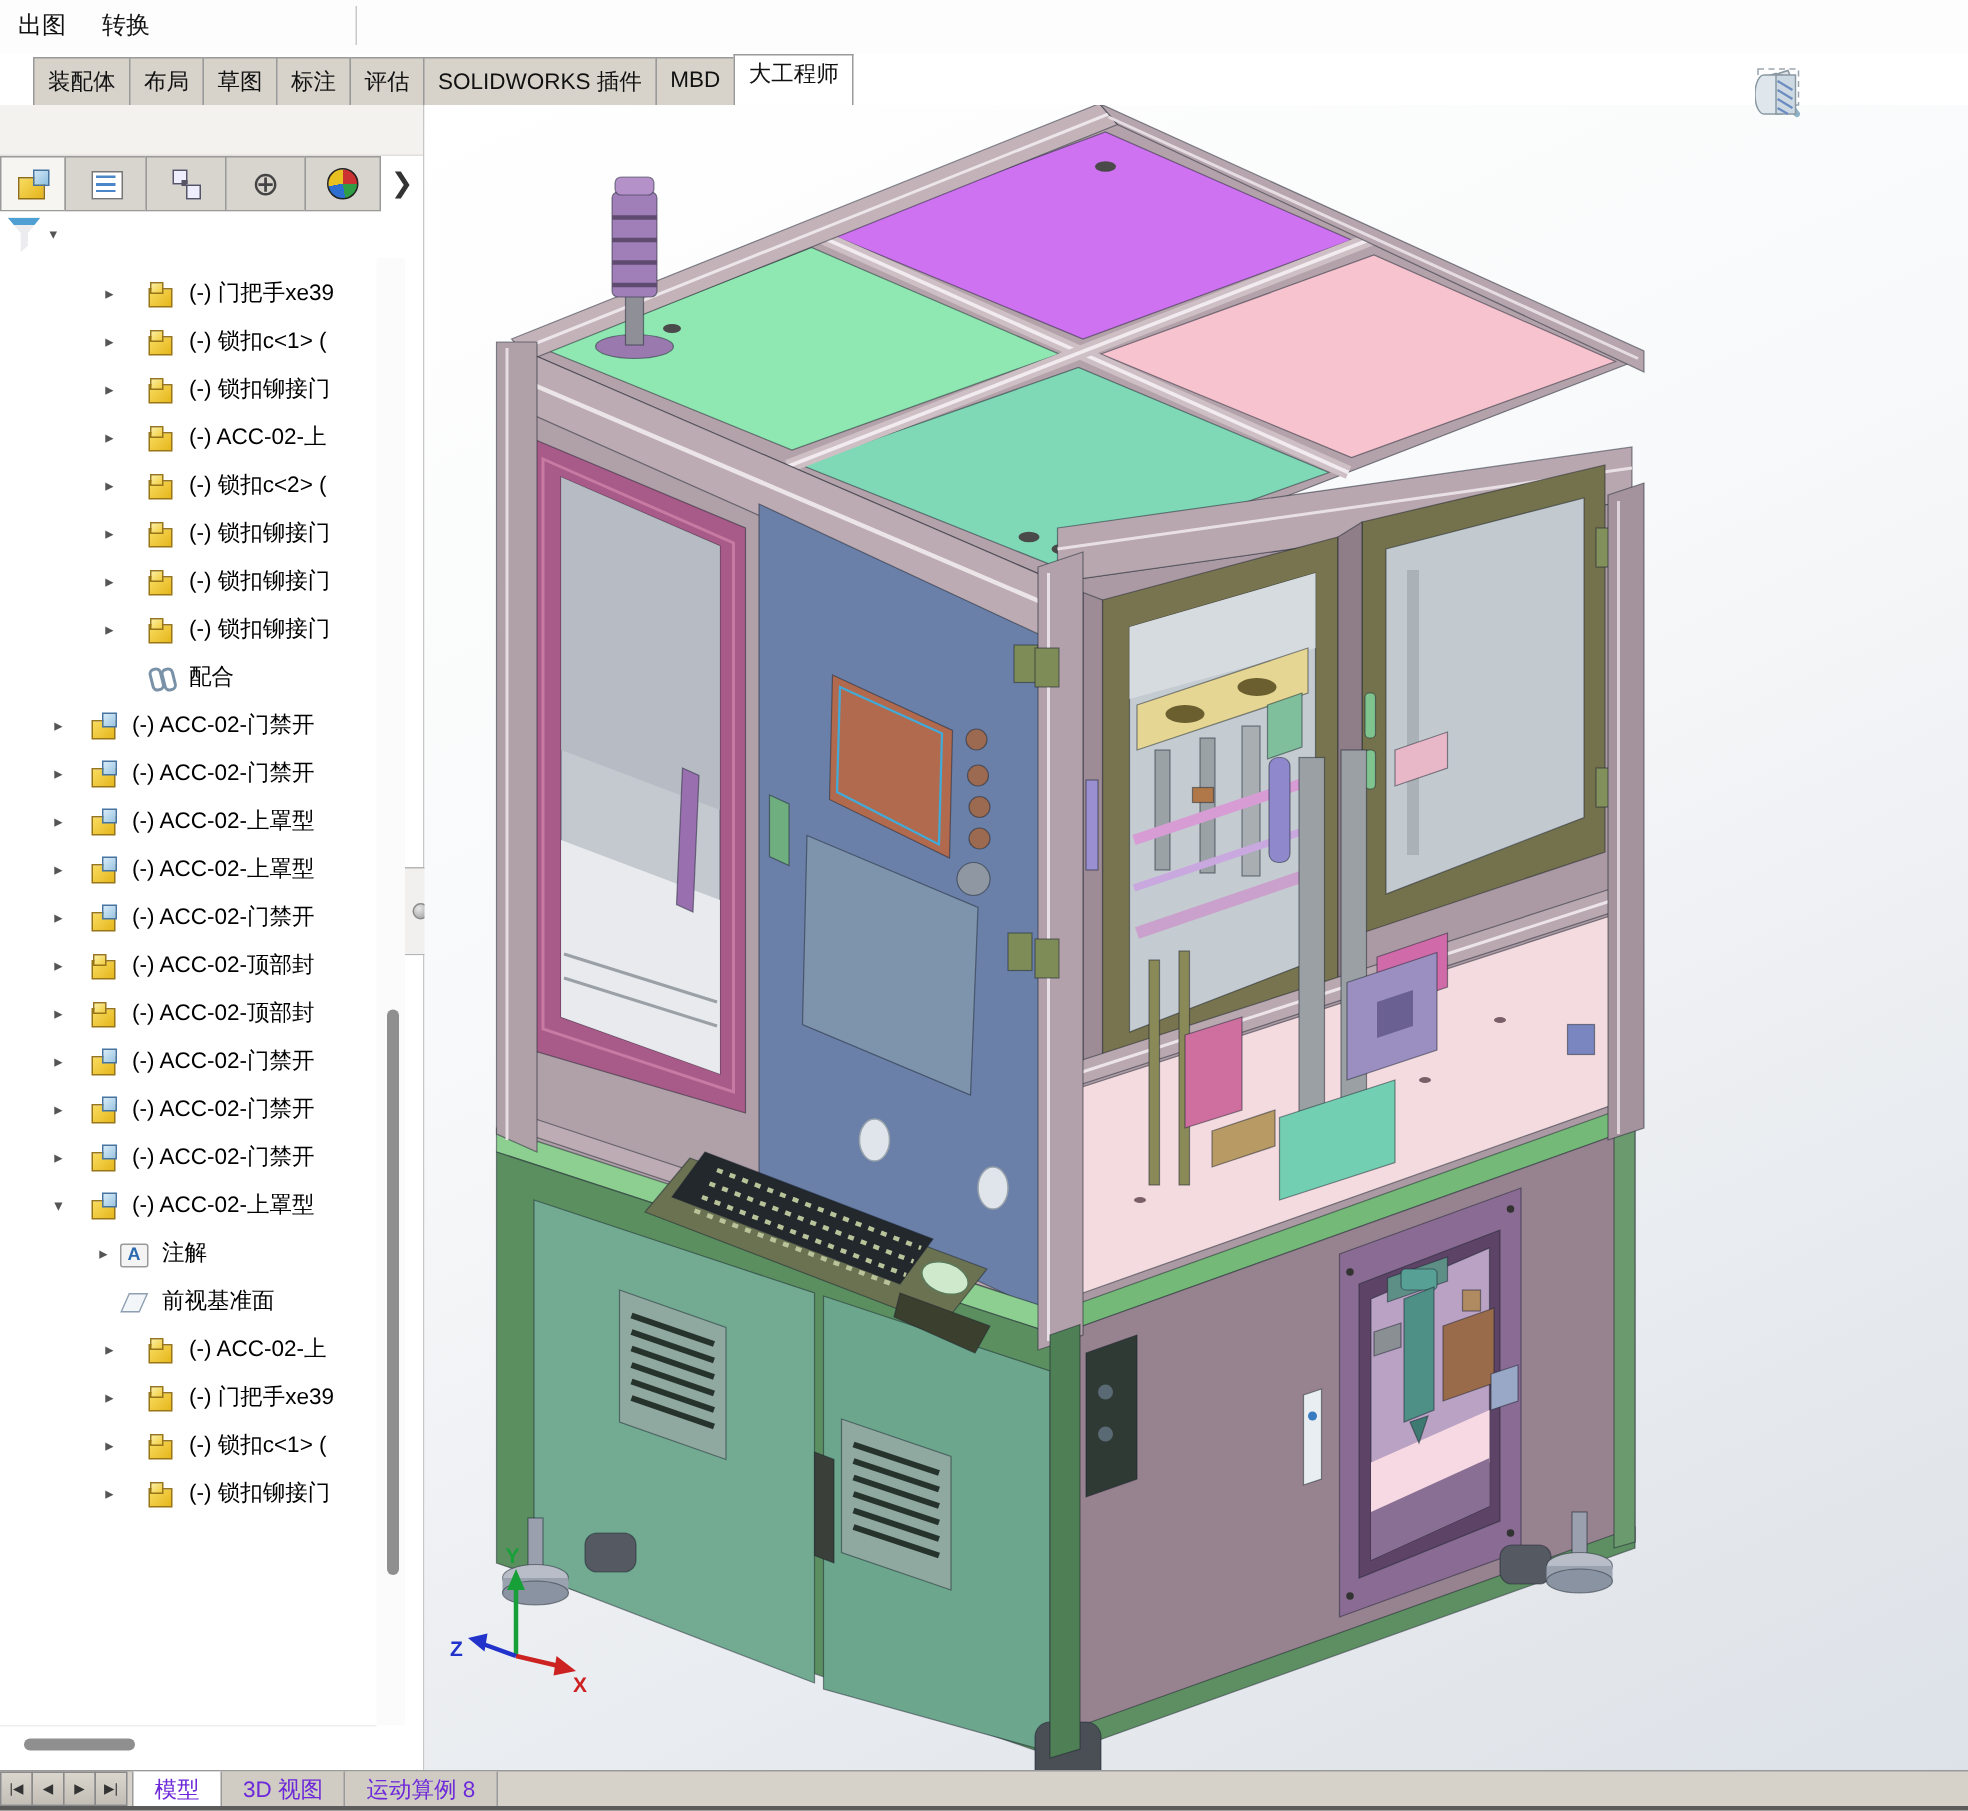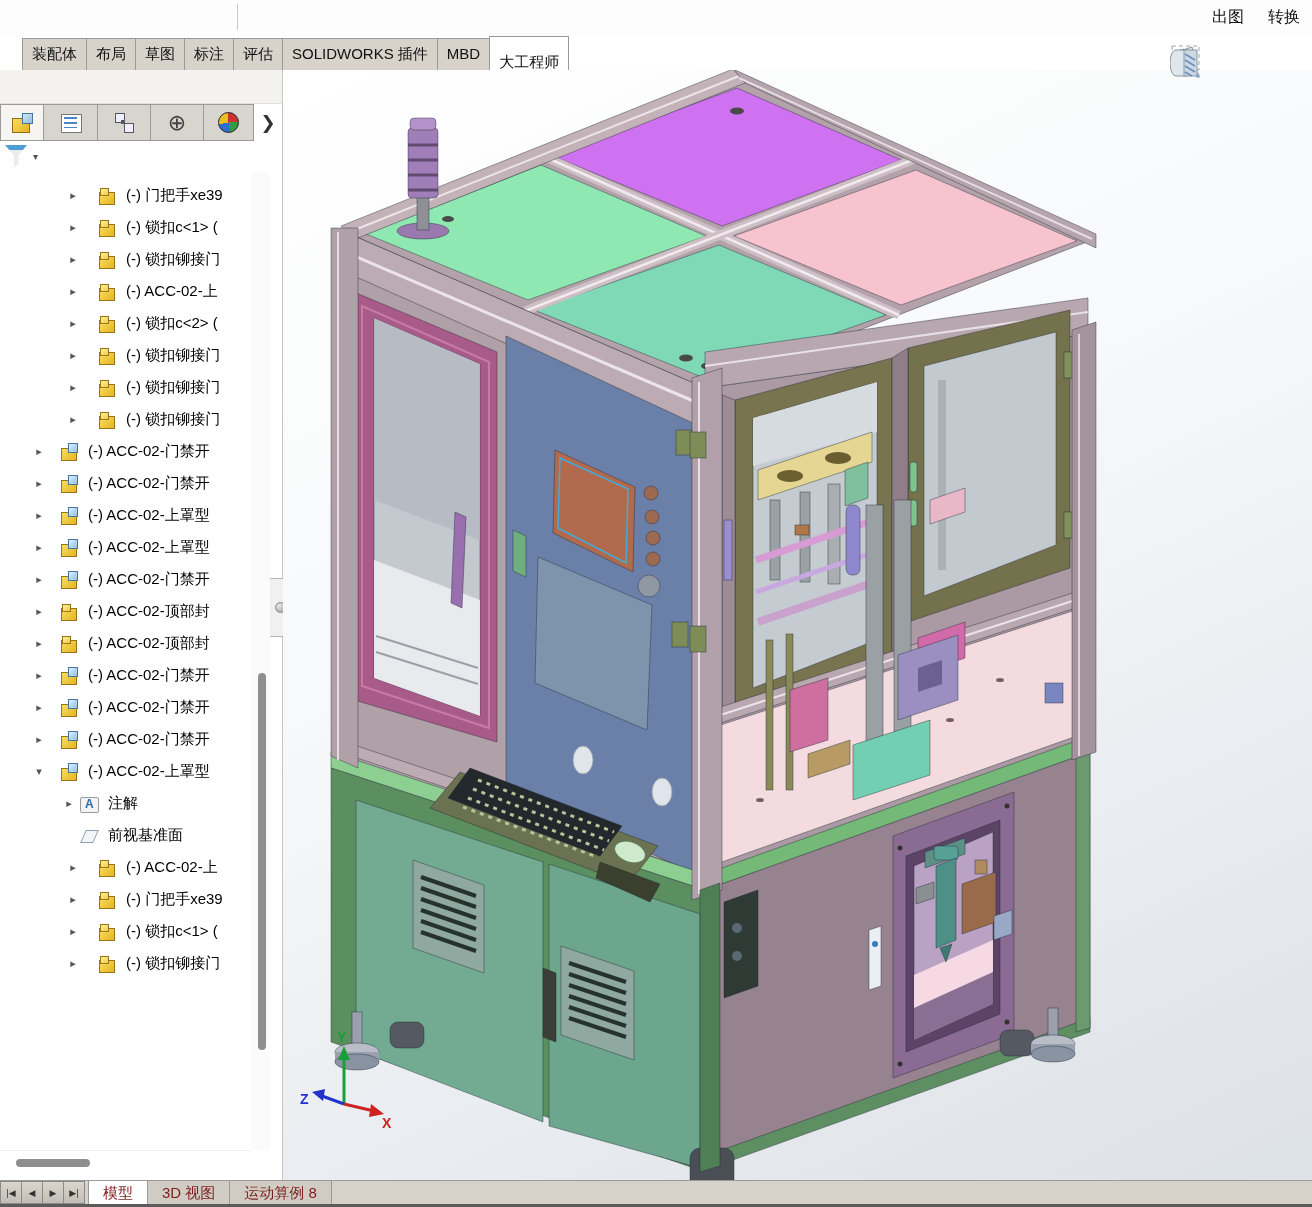--- a/index.html
+++ b/index.html
@@ -1,29 +1,29 @@
 <!DOCTYPE html>
 <html><head>
 <meta charset="utf-8">
 <style>
   * { margin:0; padding:0; box-sizing:border-box; }
   html,body { width:1312px; height:1207px; overflow:hidden;
     font-family:"Liberation Sans","DejaVu Sans",sans-serif; background:#fff; }
 
   
-  .menubar { position:absolute; left:0; top:0; width:1312px; height:36px; background:#fdfdfd;text-align:right; }
+  .menubar { position:absolute; left:0; top:0; width:1312px; height:36px; background:#fdfdfd; }
   .menubar .mitem { display:inline-block; padding:7px 12px 0 12px; font-size:16px; color:#111; }
   .menubar .msep { position:absolute; left:237px; top:4px; width:1px; height:26px; background:#c9c9c9; }
 
   
   .tabbar { position:absolute; left:0; top:36px; width:1312px; height:34px; background:#fff;margin-left:28px; }
   .tabbar .tabs { display:flex; height:34px; align-items:flex-end; margin-left:-6px; }
   .rtab { height:32px; padding:6px 9px 0 9px; font-size:15px; color:#111; background:#d7d3cb;
     border:1px solid #9a9a9a; border-bottom:none; margin-right:-1px; white-space:nowrap; }
-  .rtab.active { background:#fff; height:34px; padding-top:16px; border-bottom:none; }
+  .rtab.active { background:#fff; height:34px; padding-top:3px; border-bottom:none; }
 
   
   .panel { position:absolute; left:0; top:70px; width:283px; height:1110px; background:#fff; }
   .panel-edge { position:absolute; left:282px; top:70px; width:1px; height:1110px; background:#c6c6c6; }
   .fm-gap { position:absolute; left:0; top:0; width:283px; height:34px; background:#f4f2ef; border-bottom:1px solid #e2e0dc; }
   .fm-tabs { position:absolute; left:0; top:34px; width:283px; height:37px; display:flex; background:#fff; }
   .fm-cell { height:37px; border:1px solid #9a9a9a; margin-right:-1px; background:#d8d5ce;
     display:flex; align-items:center; justify-content:center; }
   .fm-cell.active { background:#f6f5f2; }
   .fm-c1{width:44px} .fm-c2{width:55px} .fm-c3{width:54px} .fm-c4{width:54px} .fm-c5{width:51px}
@@ -107,21 +107,21 @@
   .viewport svg { position:absolute; left:0; top:0; }
   .hud { position:absolute; left:887px; top:-26px; width:142px; height:40px; display:flex; gap:8px; }
   .hud .hicon { width:32px; height:38px; }
   svg .cad { stroke:#1c2430; stroke-opacity:.5; stroke-width:.8; }
 
   
   .bottombar { position:absolute; left:0; top:1180px; width:1312px; height:27px; background:#d6d2ca;
     border-top:1px solid #9a9a9a; border-bottom:3px solid #5b5b5b; display:flex; align-items:stretch; }
   .navbtn { width:22px; border:1px solid #8a8a8a; margin-right:-1px; background:linear-gradient(#dad6ce,#c2beb6);
     font-size:9px; color:#333; display:flex; align-items:center; justify-content:center; }
-  .dtab { padding:3px 14px 0 14px; font-size:15px; color:#7f1d1d; background:#d0ccc4; border-right:1px solid #9a9a9a; }
+  .dtab { padding:3px 14px 0 14px; font-size:15px; color:#6d28d9; background:#d0ccc4; border-right:1px solid #9a9a9a; }
   .dtab:first-of-type { border-left:1px solid #9a9a9a; margin-left:4px; }
   .dtab.active { background:#fff; }
 </style>
 </head>
 <body>
 
 <div class="menubar">
   <div style="display:inline-block">
     
   <span class="mitem">出图</span><span class="mitem">转换</span></div>
@@ -209,20 +209,25 @@
         <span class="tico tico-part"></span>
         <span class="tr-label">(-) 锁扣铆接门</span>
       </div>
 
       <div class="tree-row lvl-A">
         <span class="tr-arrow">▸</span>
         <span class="tico tico-part"></span>
         <span class="tr-label">(-) 锁扣铆接门</span>
       </div>
 
+      <div class="tree-row lvl-A">
+        <span class="tr-arrow"></span>
+        <span class="tico tico-mates"></span>
+        <span class="tr-label">配合</span>
+      </div>
 
       <div class="tree-row lvl-B">
         <span class="tr-arrow">▸</span>
         <span class="tico tico-asm"></span>
         <span class="tr-label">(-) ACC-02-门禁开</span>
       </div>
 
       <div class="tree-row lvl-B">
         <span class="tr-arrow">▸</span>
         <span class="tico tico-asm"></span>

